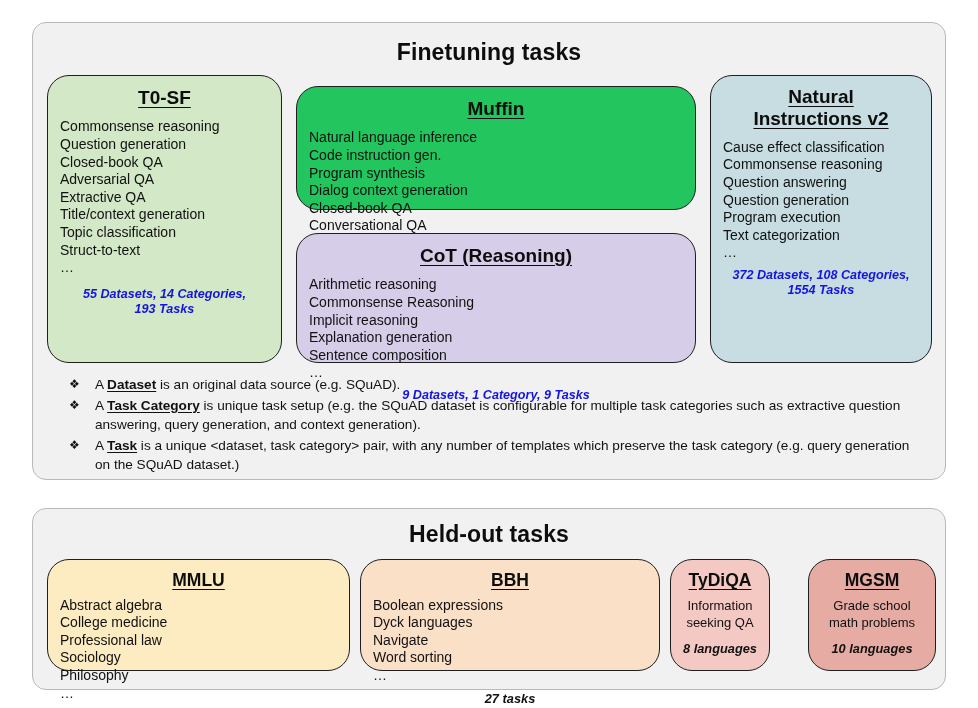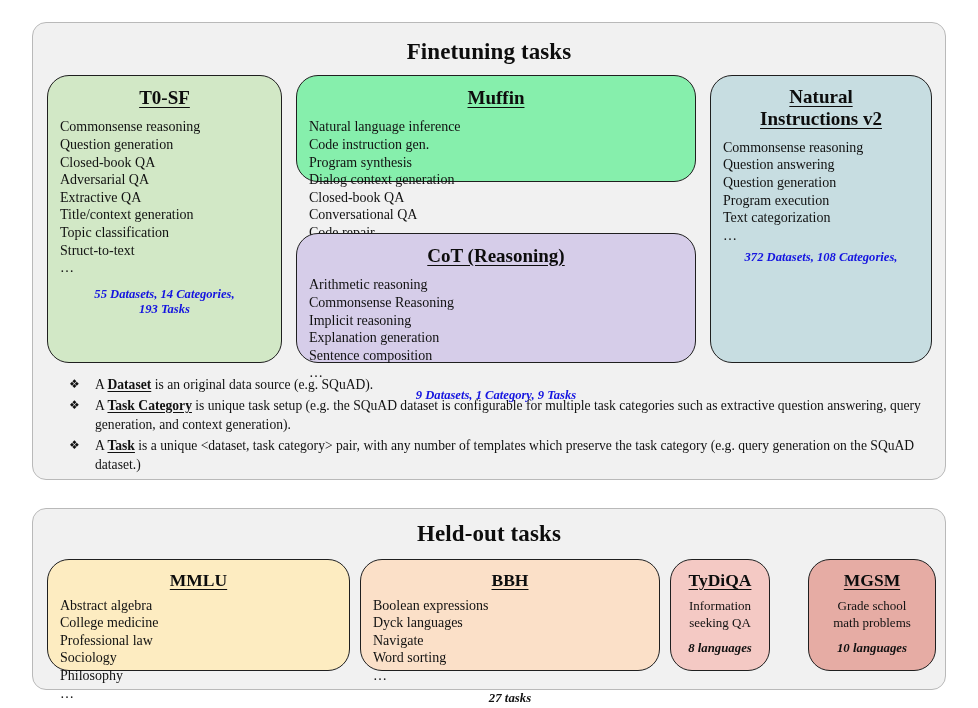--- a/index.html
+++ b/index.html
@@ -14,21 +14,20 @@
     color: #111111;
     overflow: hidden;
   }
 
   .page {
     position: relative;
     width: 978px;
     height: 708px;
     box-sizing: border-box;
     padding: 12px;
-    font-family: Liberation Serif, serif;
   }
 
   
   .panel {
     position: absolute;
     background: #f1f1f1;
     border: 1.5px solid #b9b9b9;
     border-radius: 14px;
     box-sizing: border-box;
   }
@@ -100,22 +99,22 @@
     text-align: center;
     line-height: 15px;
   }
 
   
   #box-t0sf {
     left: 14px; top: 52px; width: 235px; height: 288px;
     background: #d2e8c6;
   }
   #box-muffin {
-    left: 263px; top: 52px; width: 400px; height: 107px;
-    background: #86efac;
+    left: 263px; top: 63px; width: 400px; height: 124px;
+    background: #22c55e;
   }
   #box-cot {
     left: 263px; top: 210px; width: 400px; height: 130px;
     background: #d6cde9;
   }
   #box-natinst {
     left: 677px; top: 52px; width: 222px; height: 288px;
     background: #c7dde1;
   }
 
@@ -246,28 +245,30 @@
       </div>
       <div class="spacer-6"></div>
       <div class="stat">9 Datasets, 1 Category, 9 Tasks</div>
     </div>
 
     <div class="box" id="box-natinst">
       <div class="box-title two-line">
         <span>Natural</span><br>
         <span>Instructions v2</span>
       </div>
+      <div class="item">Cause effect classification</div>
       <div class="item">Commonsense reasoning</div>
       <div class="item">Question answering</div>
       <div class="item">Question generation</div>
       <div class="item">Program execution</div>
       <div class="item">Text categorization</div>
       <div class="item dots">…</div>
       <div class="spacer-6"></div>
       <div class="stat">372 Datasets, 108 Categories,</div>
+      <div class="stat">1554 Tasks</div>
     </div>
 
     <div class="bullets">
       <div class="bullet-row">
         <div class="bullet-mark">❖</div>
         <div class="bullet-text"><span>A </span><b>Dataset</b><span> is an original data source (e.g. SQuAD).</span></div>
       </div>
       <div class="bullet-row">
         <div class="bullet-mark">❖</div>
         <div class="bullet-text"><span>A </span><b>Task Category</b><span> is unique task setup (e.g. the SQuAD dataset is configurable for multiple task categories such as extractive question answering, query generation, and context generation).</span></div>

